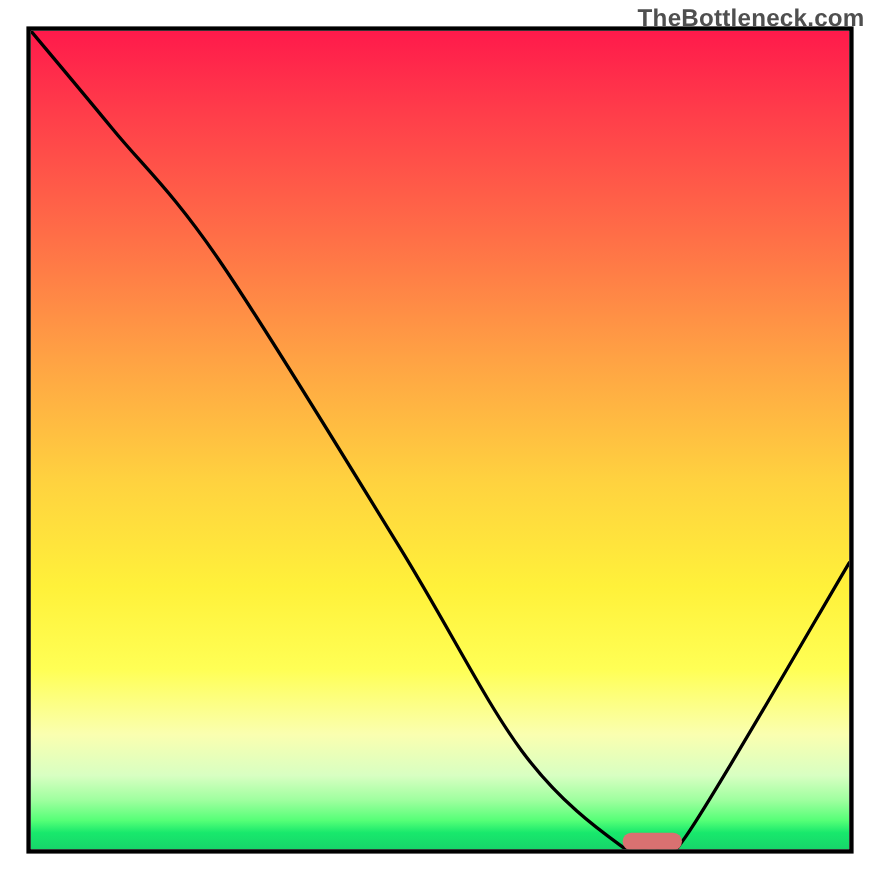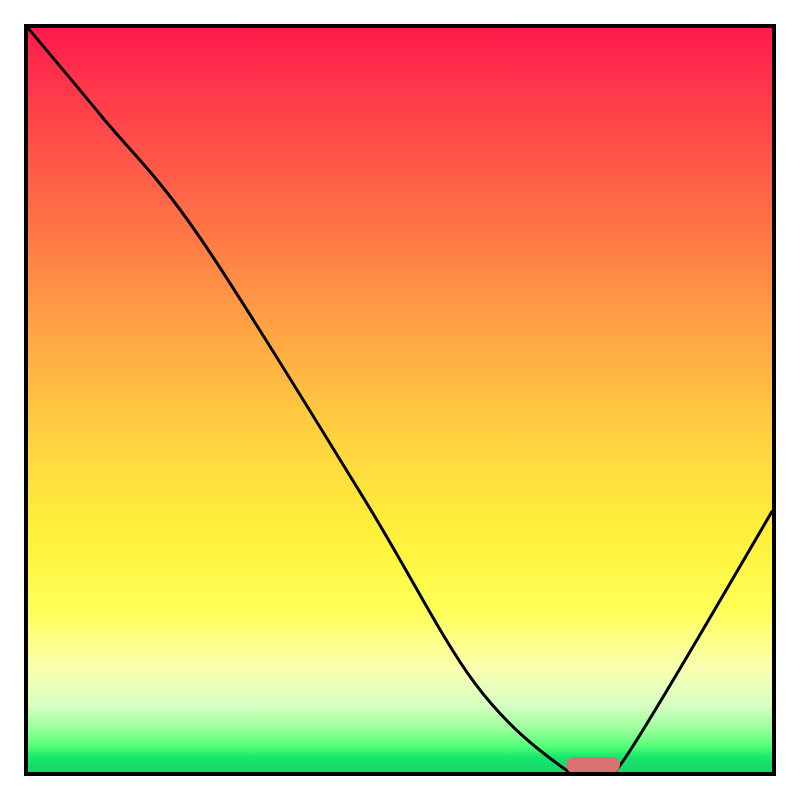--- a/index.html
+++ b/index.html
@@ -69,20 +69,21 @@
     border-radius: 8px;
     background: #d97171;
     transform: translate(-50%, -50%);
   }
 </style>
 </head>
 <body>
 
 <div class="frame">
 
+  <div class="watermark">TheBottleneck.com</div>
 
   <div class="plot">
     <div class="gradient"></div>
 
     <svg class="curve" viewBox="0 0 744 744" preserveAspectRatio="none">
       <path fill="none" stroke="#000" stroke-width="3" stroke-linejoin="round" stroke-linecap="round" d="M 0,0 C 12.4,14.879999999999995 45.88000000000001,54.55999999999997 74.4,89.27999999999997 C 102.92,123.99999999999997 127.72,145.08000000000004 171.12,208.32000000000005 C 214.52,271.56000000000006 288.92,394.32000000000005 334.8,468.72 C 380.68,543.12 412.91999999999996,609.46 446.4,654.72 C 479.88,699.98 515.8399999999999,726.02 535.68,740.28 C 555.52,754.54 555.52,741.52 565.44,740.28 C 575.3600000000001,739.04 565.44,775.62 595.2,732.84 C 624.96,690.0600000000001 719.2,525.14 744,483.6"></path>
     </svg>
 
     <div class="marker" style="left: 565.44px; top: 736.56px;"></div>
   </div>

